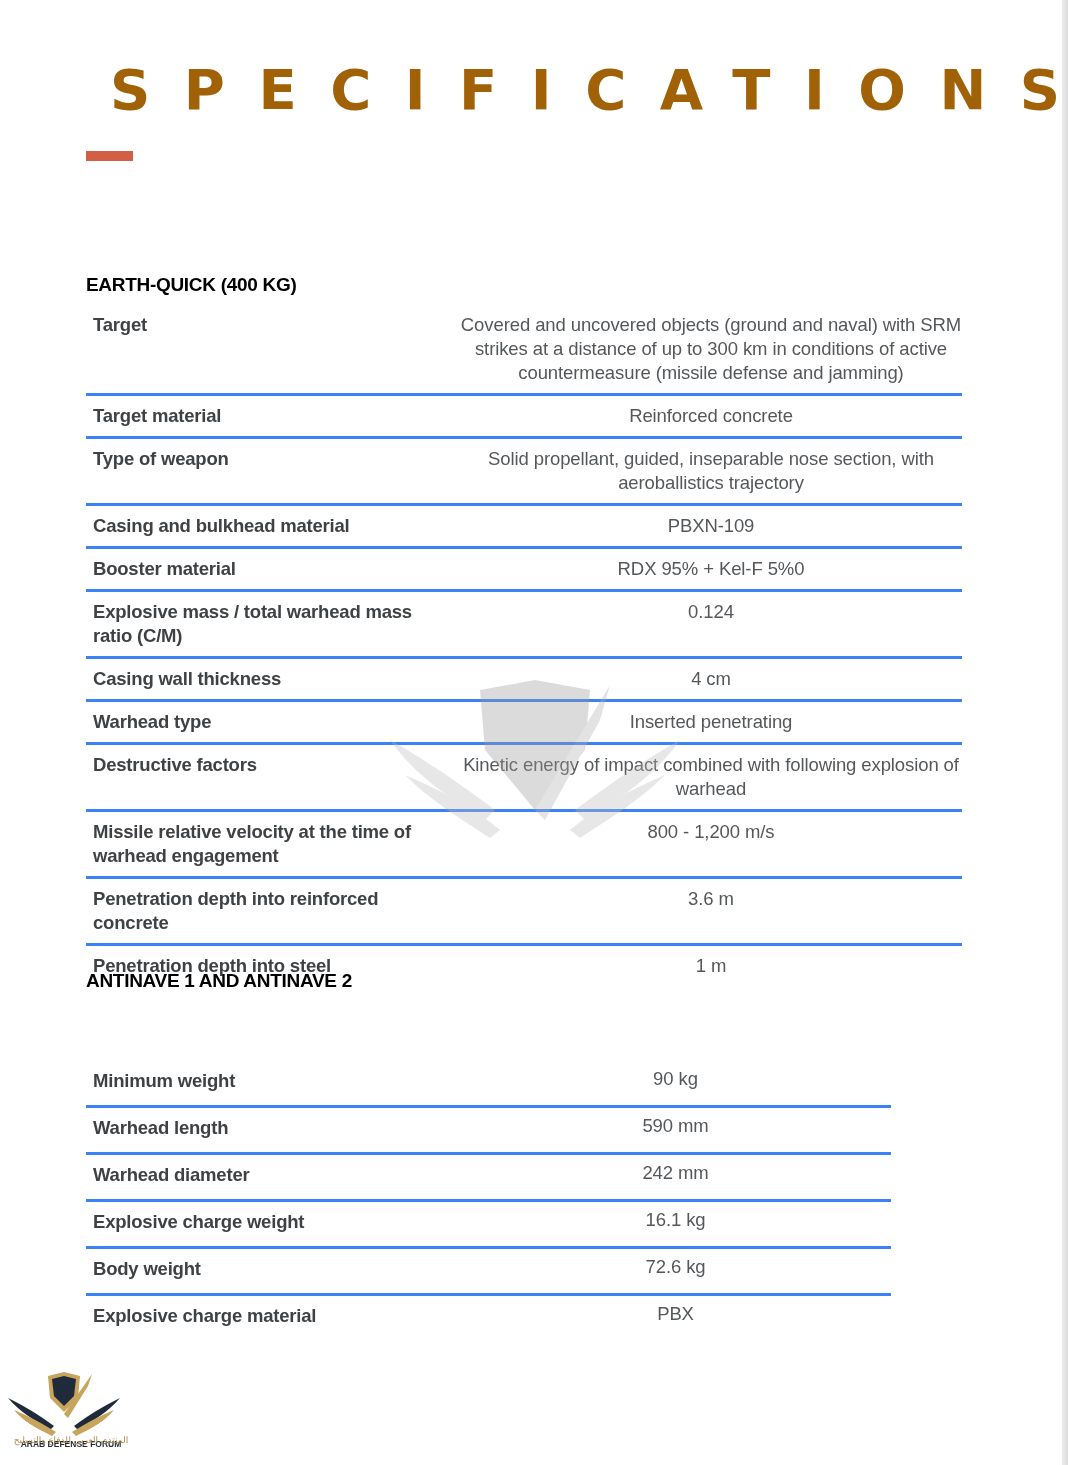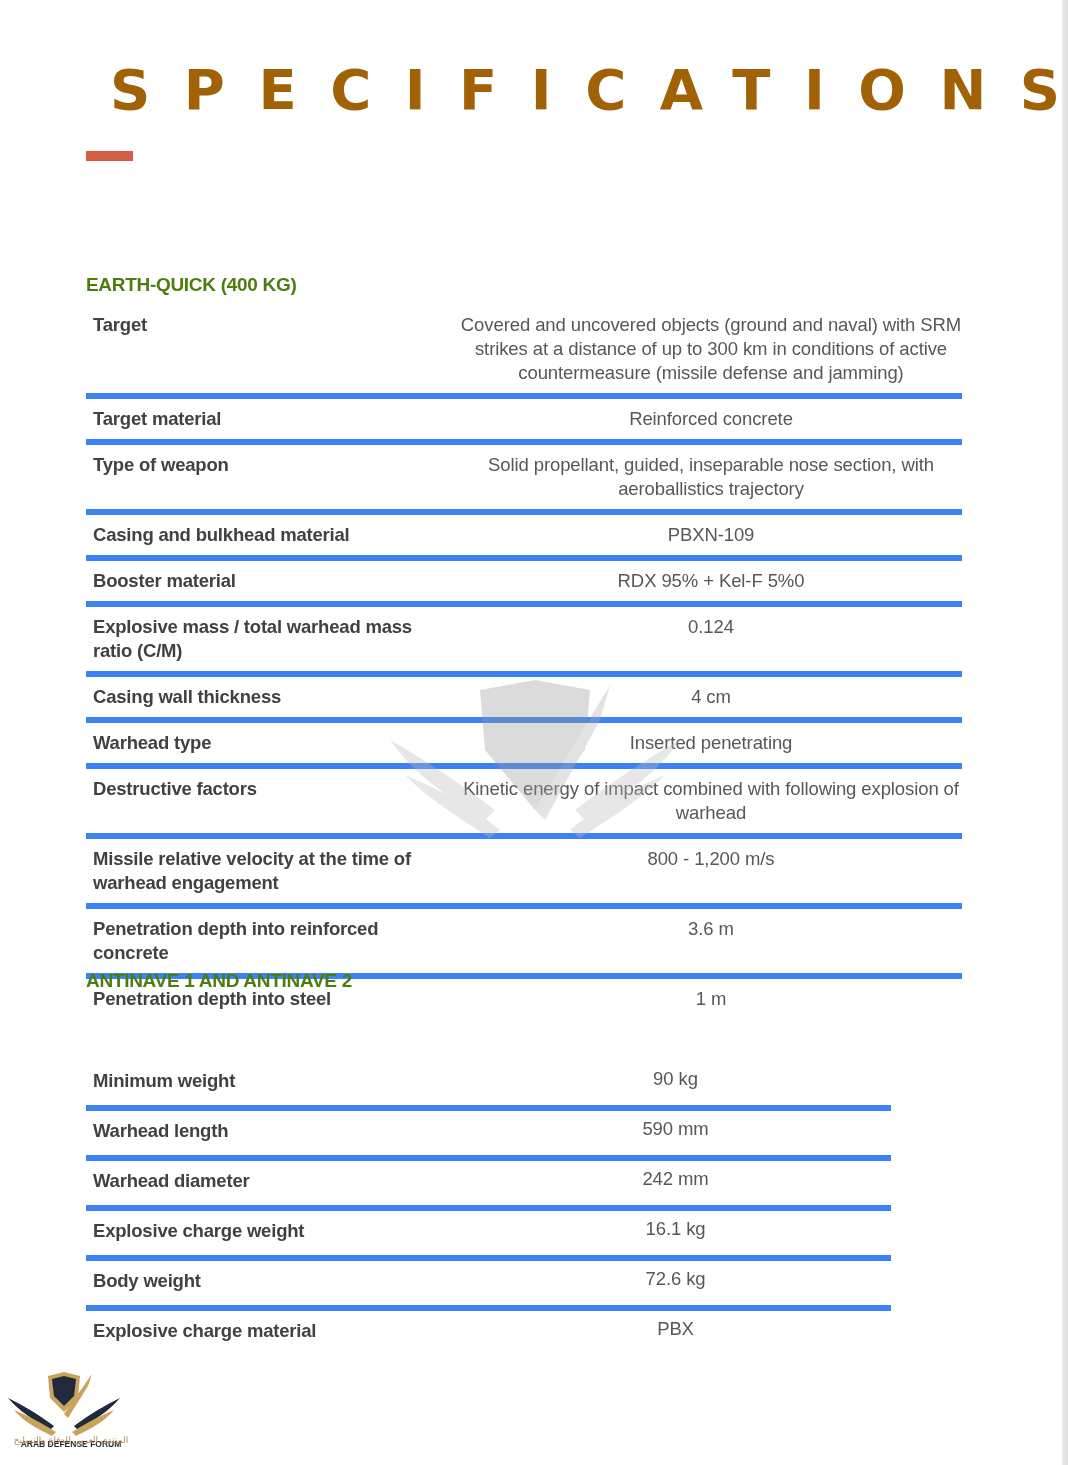--- a/index.html
+++ b/index.html
@@ -19,33 +19,33 @@
     color:#a16207; line-height:1;
     font-family:"DejaVu Sans", sans-serif;
     margin-left:25px;
   }
   .accent-bar {
     position:absolute; left:86px; top:151px; width:47px; height:10px;
     background:#d25e44;
   }
   .section-title {
     position:absolute; left:86px;
-    font-size:19px; font-weight:bold; color:#4d7c0f;
+    font-size:19px; font-weight:bold; color:#000000;
     letter-spacing:-0.3px;
   }
   table.spec {
     position:absolute; left:86px; border-collapse:collapse;
   }
   table.spec td {
     vertical-align:top; font-size:18.5px; line-height:24px;
     padding:8px 0 8px 7px;
   }
   table.spec td.k { font-weight:bold; color:#3f4245; letter-spacing:-0.2px; }
   table.spec td.v { color:#55585b; letter-spacing:-0.1px;text-align:center; }
-  table.spec tr.sep td { border-bottom:6px solid #3b82f6; }
+  table.spec tr.sep td { border-bottom:3px solid #3b82f6; }
   #t1 { top:305px; width:876px; }
   #t1 td.k { width:360px; }
   #t1 td.v { padding-left:7px; }
   #t2 { top:1061px; width:805px; }
   #t2 td { padding:6px 0 14px 7px; line-height:24px; }
   #t2 td.k { width:360px; padding-top:8px; padding-bottom:4px;}
   #t2 td.v { padding-left:7px; }
   .watermark {
     position:absolute; left:385px; top:680px; width:300px; height:220px;
     opacity:0.35; pointer-events:none;

